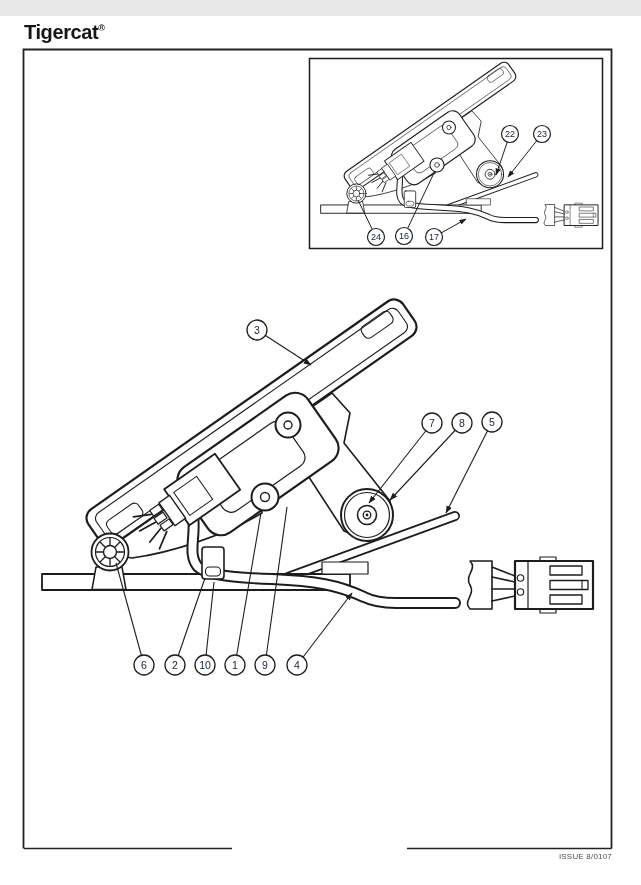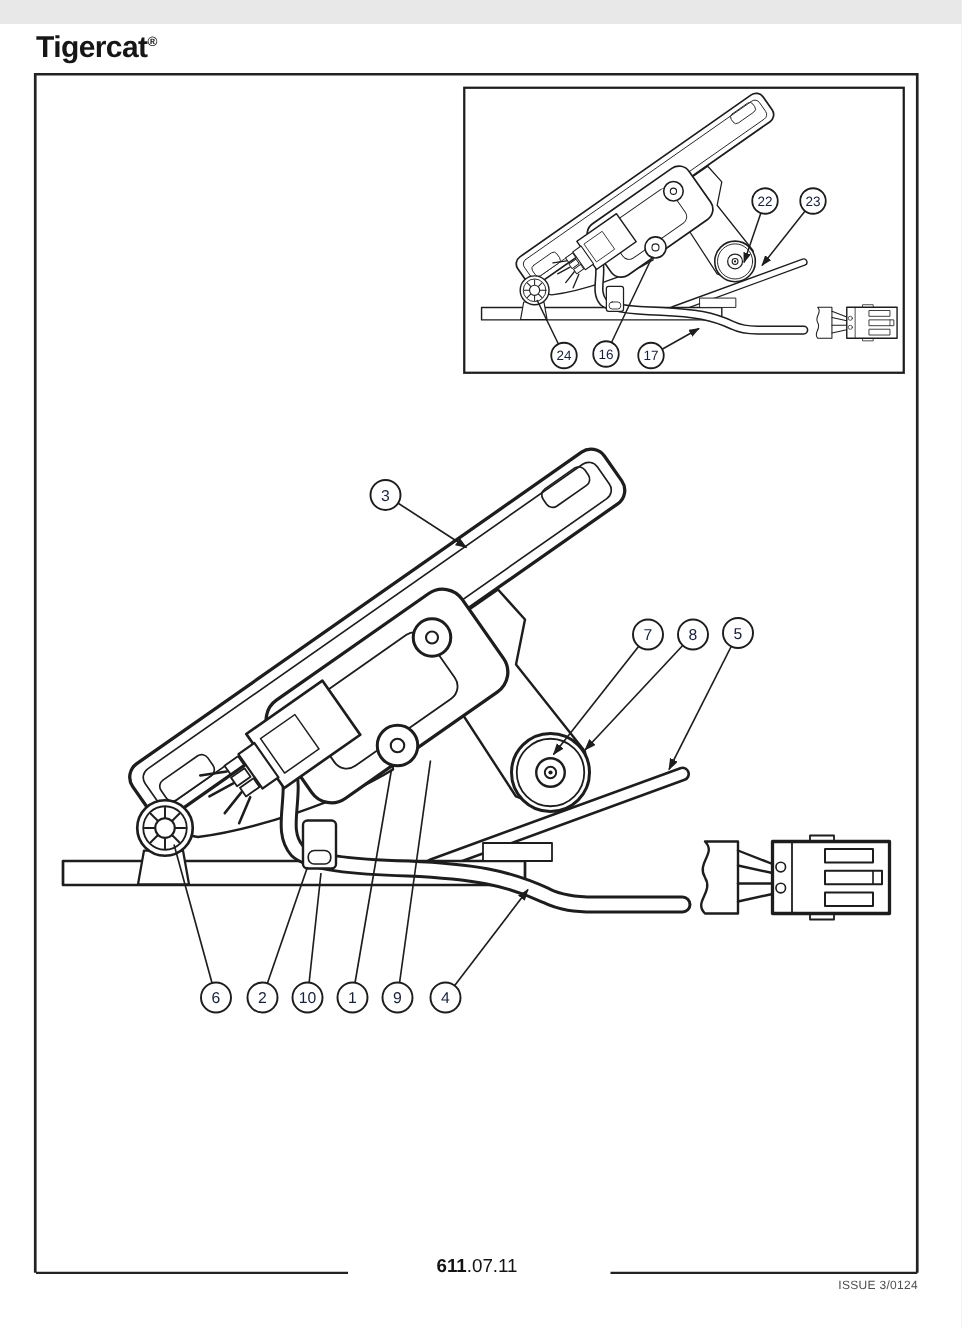--- a/index.html
+++ b/index.html
@@ -231,18 +231,17 @@
       </g>
       <g>
         <line x1="434" y1="221" x2="466" y2="203" stroke-width="1" marker-end="url(#arr)"></line>
         <circle cx="434" cy="221" r="8.5" fill="#ffffff" stroke-width="1.2"></circle>
         <text class="co small" x="434" y="224.3" text-anchor="middle" stroke="none">17</text>
       </g>
     </g>
   </svg>
 
   <div class="footer">
-    <div class="t3"><span class="b">611</span><span>.07.11</span></div>
   </div>
 
-  <div class="issue">ISSUE 3/0124</div>
+  <div class="issue">ISSUE 8/0107</div>
 
 </div>
 
 </body></html>

